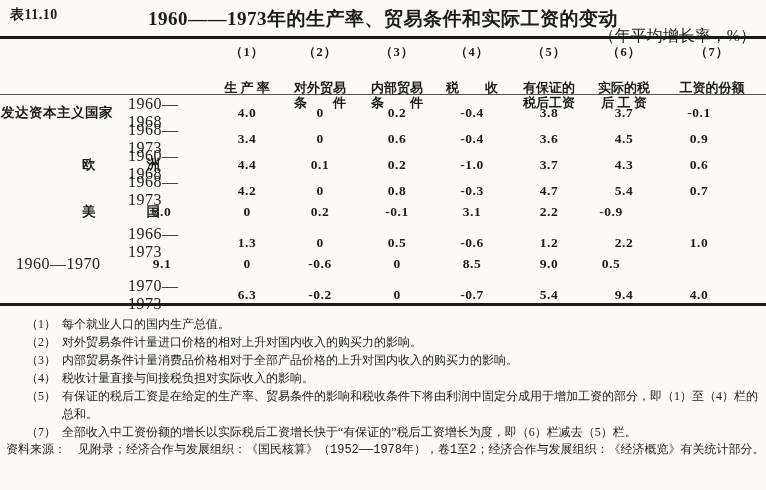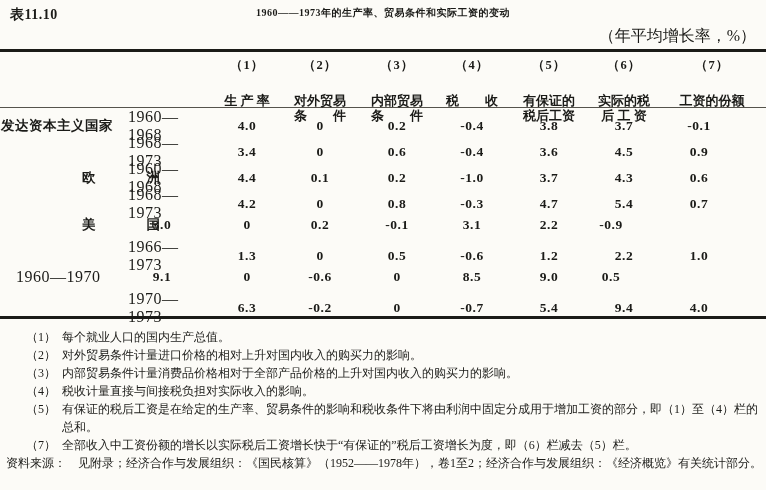--- a/index.html
+++ b/index.html
@@ -2,43 +2,43 @@
 <html><head>
 <meta charset="utf-8">
 <style>
   html,body{margin:0;padding:0;}
   body{
     width:766px;height:490px;overflow:hidden;
     background:#fcfbf7;color:#1b1b18;
     font-family:"Liberation Serif","DejaVu Serif",serif;
     position:relative;
   }
-  .titlebar{position:relative;height:49px;}
+  .titlebar{position:relative;height:36px;}
   .table-number{position:absolute;left:10px;top:6px;font-size:14px;font-weight:bold;letter-spacing:.5px;}
-  .page-title{position:absolute;left:90px;right:90px;top:6px;text-align:center;font-size:10px;font-weight:bold;letter-spacing:.5px;}
+  .page-title{position:absolute;left:90px;right:90px;top:6px;text-align:center;font-size:19px;font-weight:bold;letter-spacing:.5px;}
   .unit-note{position:absolute;right:10px;top:26px;font-size:16px;}
   .rule-thick{height:3px;background:#1b1b18;}
   .grid{display:grid;grid-template-columns:112px 100px 70px 76px 78px 72px 82px 68px 108px;}
   .thead{height:56px;border-bottom:1px solid #55534c;align-items:start;padding-top:5px;box-sizing:border-box;}
   .hcell{text-align:center;}
   .colnum{display:block;font-size:12.5px;font-weight:bold;letter-spacing:1px;}
   .colname{display:block;font-size:13px;font-weight:bold;white-space:pre-line;line-height:15px;margin-top:19px;}
   .row{height:26px;align-items:center;}
   .cell{font-size:13.5px;}
   .cgroup{font-weight:bold;font-size:13.5px;}
   .gfull{display:block;padding-left:1px;letter-spacing:.5px;white-space:nowrap;}
   .gspread{display:block;margin-left:34px;width:78px;text-align:justify;text-align-last:justify;padding-left:48px;}
   .cperiod{padding-left:16px;letter-spacing:.5px;font-size:16px;}
   .cval{text-align:center;font-weight:600;letter-spacing:.5px;}
   .cval.last{padding-right:26px;box-sizing:border-box;}
   .notes{margin-top:9px;font-size:12px;line-height:18px;}
   .fnote{display:flex;padding-left:26px;}
   .fmark{flex:0 0 36px;white-space:nowrap;}
   .ftext{flex:1;padding-right:4px;}
-  .source{display:flex;padding-left:6px;}
+  .source{display:flex;padding-left:6px;font-family:Liberation Mono, monospace;}
   .slabel{flex:0 0 72px;white-space:nowrap;}
   .stext{flex:1;padding-right:0;}
 </style>
 </head>
 <body>
 
 <div>
 
   <div class="titlebar">
     <span class="table-number">表11.10</span>

